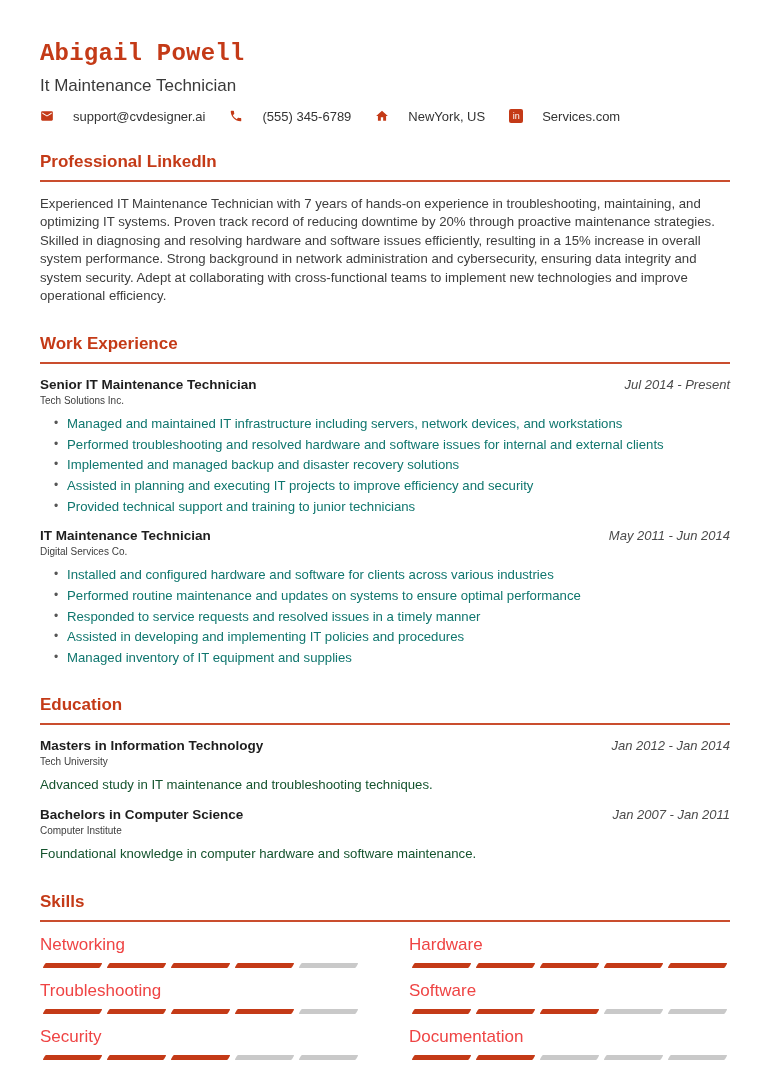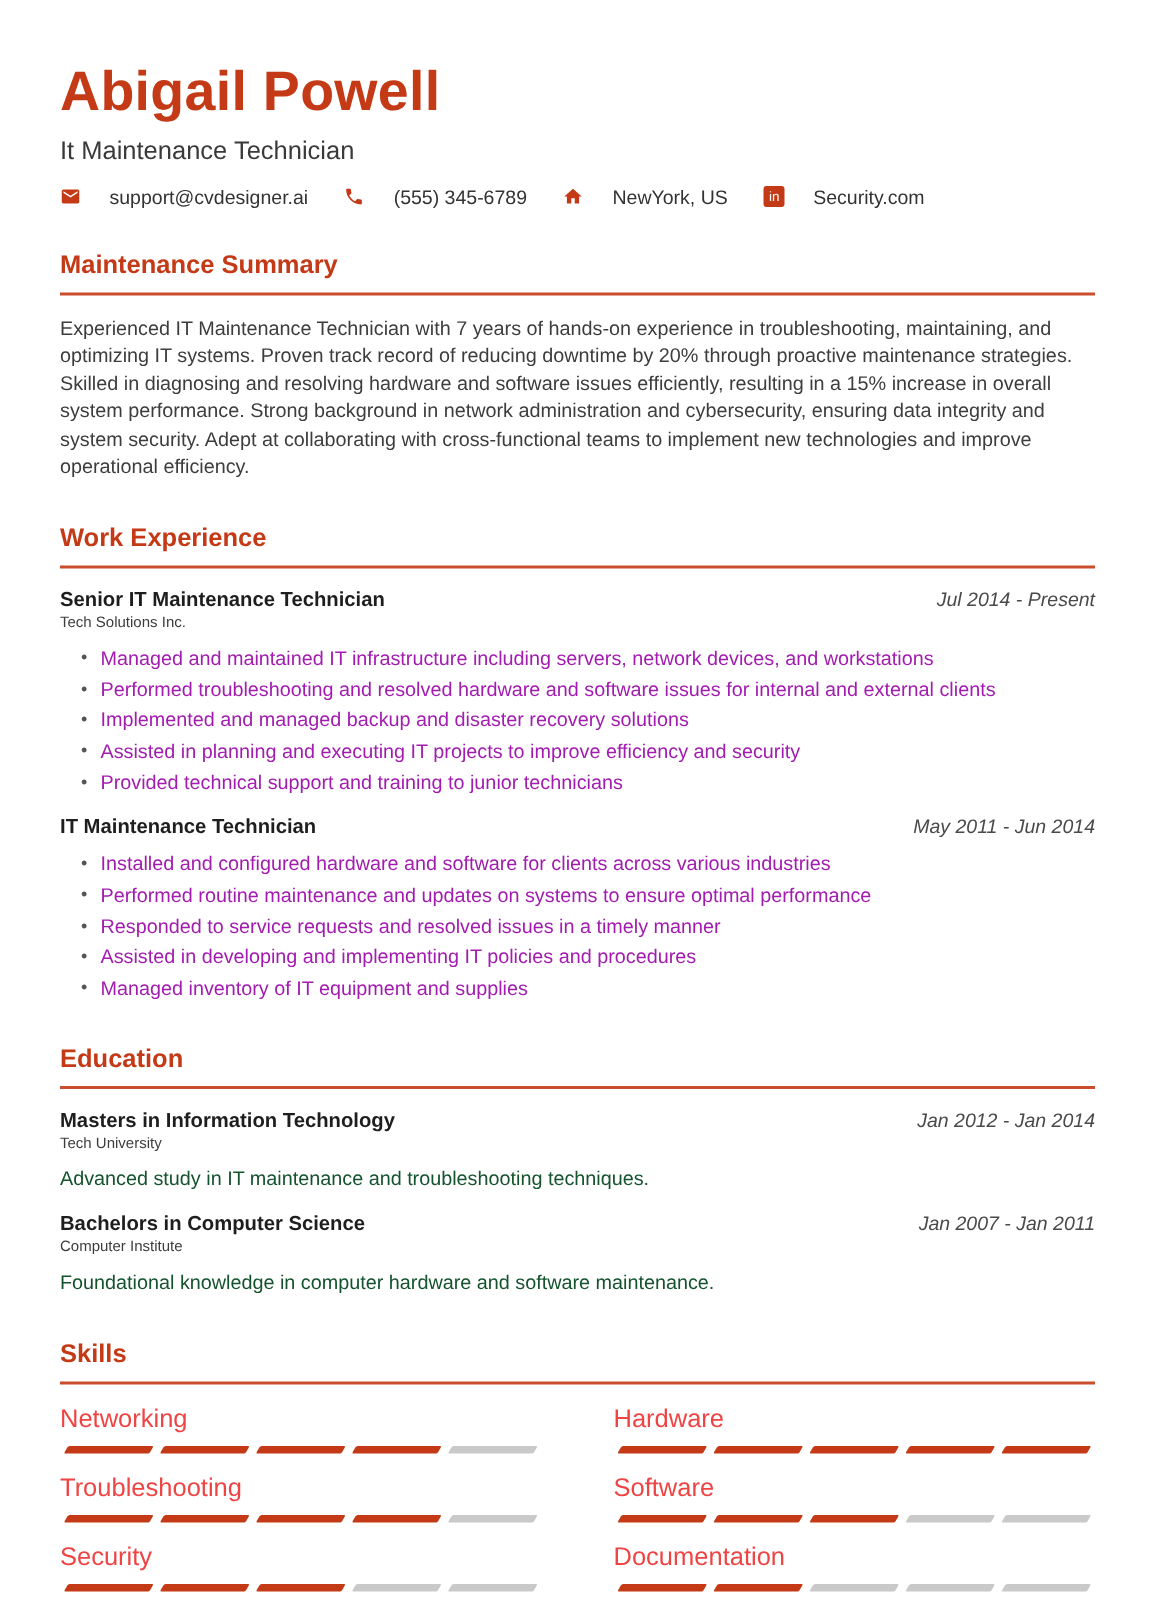--- a/index.html
+++ b/index.html
@@ -7,22 +7,23 @@
   body {
     width: 768px; height: 1078px; overflow: hidden;
     font-family: "Liberation Sans", sans-serif;
     color: #3d3d3d;
   }
   .page { padding: 40px 38px 0 40px; }
 
   
   .name {
     color: var(--accent, #c43a17);
-    font-size: 37px; font-weight: bold; line-height: 1.15;
+    font-size: 24px; font-weight: bold; line-height: 1.15;
     letter-spacing: 0.2px;
+    font-family: Liberation Mono, monospace;
   }
   .job-title-sub {
     font-size: 17px; color: #3a3a3a; margin-top: 7px; line-height: 1.25;
   }
   .contact-row {
     display: flex; align-items: center; gap: 24px;
     margin-top: 13px; font-size: 13px; color: #333;
   }
   .contact-item { display: flex; align-items: center; gap: 19px; }
   .cicon { color: var(--accent, #c43a17); display: inline-flex; align-items: center; }
@@ -48,21 +49,21 @@
 
   
   .entry { margin-bottom: 13px; }
   .entry-head { display: flex; justify-content: space-between; align-items: baseline; }
   .entry-title { font-size: 13.5px; font-weight: bold; color: #1e1e1e; }
   .entry-dates { font-size: 13px; font-style: italic; color: #4a4a4a; white-space: nowrap; }
   .entry-sub { font-size: 10px; color: #3d3d3d; margin-top: 3px; }
   .entry-desc { font-size: 13.2px; color: #14532d; margin-top: 9px; line-height: 1.4; }
   ul.bullets { list-style: none; margin-top: 9px; padding-left: 14px; }
   ul.bullets li {
-    font-size: 13.2px; line-height: 1.34; color: #a21caf;
+    font-size: 13.2px; line-height: 1.34; color: #0f766e;
     padding-left: 13px; position: relative; margin-bottom: 3px;
   }
   ul.bullets li::before {
     content: "•"; position: absolute; left: 0; top: 0;
     color: #555; font-size: 12px;
   }
 
   
   .skills-grid { display: flex; gap: 48px; margin-top: 2px; }
   .skills-col { flex: 1; min-width: 0; }
@@ -103,27 +104,27 @@
       <div class="contact-item">
         <span class="cicon">
           <svg viewBox="0 0 24 24">
               <path d="M10 20v-6h4v6h5v-8h3L12 3 2 12h3v8z"></path>
             </svg>
         </span>
         <span>NewYork, US</span>
       </div>
       <div class="contact-item">
         <span class="li-badge">in</span>
-        <span>Security.com</span>
-      </div>
-    </div>
-  </div>
-
-  <div class="section">
-    <div class="section-heading">Maintenance Summary</div>
+        <span>Services.com</span>
+      </div>
+    </div>
+  </div>
+
+  <div class="section">
+    <div class="section-heading">Professional LinkedIn</div>
     <div class="rule"></div>
     <div class="summary-text">Experienced IT Maintenance Technician with 7 years of hands-on experience in troubleshooting, maintaining, and optimizing IT systems. Proven track record of reducing downtime by 20% through proactive maintenance strategies. Skilled in diagnosing and resolving hardware and software issues efficiently, resulting in a 15% increase in overall system performance. Strong background in network administration and cybersecurity, ensuring data integrity and system security. Adept at collaborating with cross-functional teams to implement new technologies and improve operational efficiency.</div>
   </div>
 
   <div class="section">
     <div class="section-heading">Work Experience</div>
     <div class="rule"></div>
 
     <div class="entry">
       <div class="entry-head">
@@ -138,20 +139,21 @@
         <li>Assisted in planning and executing IT projects to improve efficiency and security</li>
         <li>Provided technical support and training to junior technicians</li>
       </ul>
     </div>
 
     <div class="entry">
       <div class="entry-head">
         <span class="entry-title">IT Maintenance Technician</span>
         <span class="entry-dates">May 2011 - Jun 2014</span>
       </div>
+      <div class="entry-sub">Digital Services Co.</div>
       <ul class="bullets">
         <li>Installed and configured hardware and software for clients across various industries</li>
         <li>Performed routine maintenance and updates on systems to ensure optimal performance</li>
         <li>Responded to service requests and resolved issues in a timely manner</li>
         <li>Assisted in developing and implementing IT policies and procedures</li>
         <li>Managed inventory of IT equipment and supplies</li>
       </ul>
     </div>
   </div>
 

